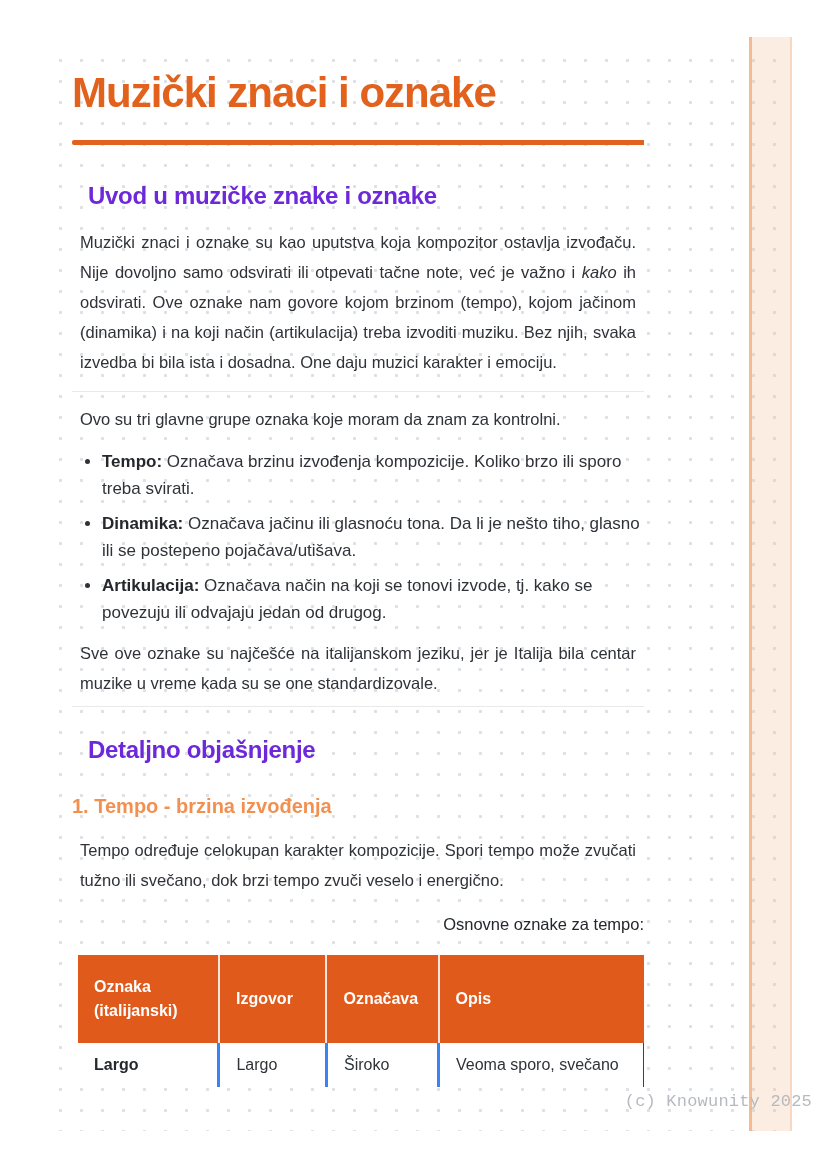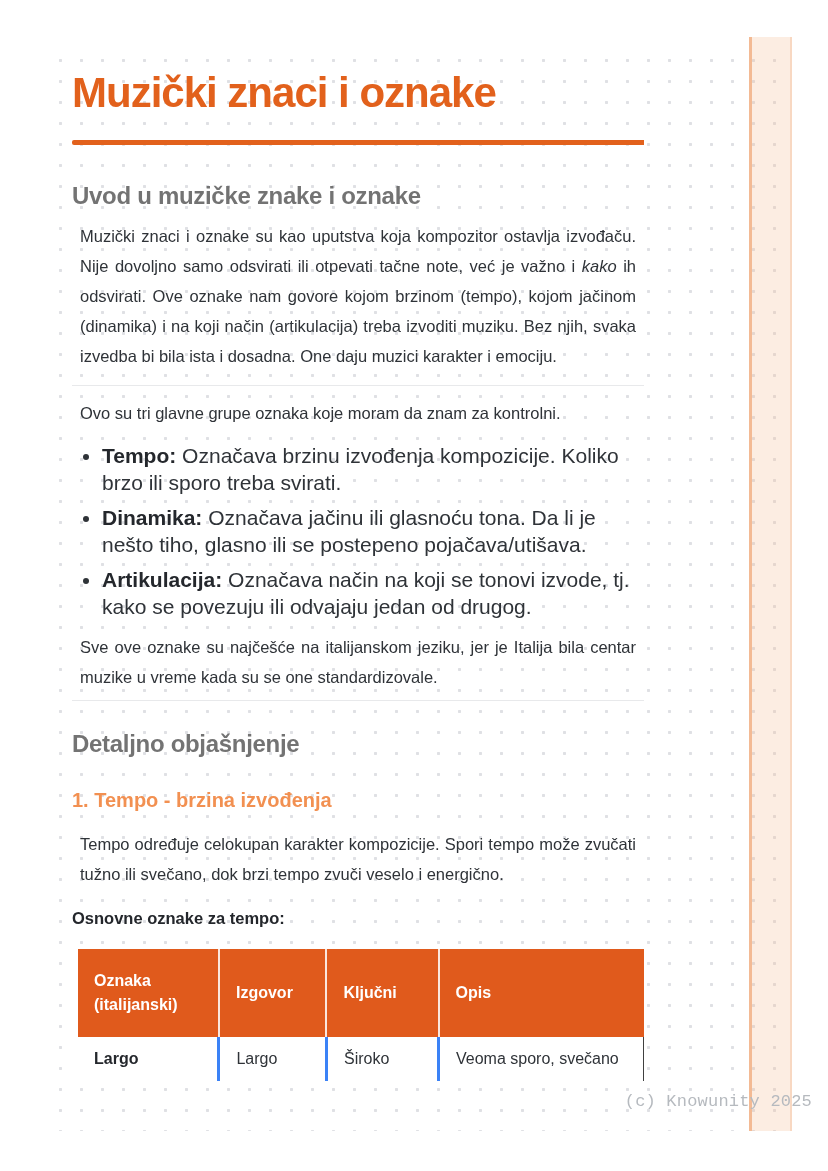--- a/index.html
+++ b/index.html
@@ -25,39 +25,39 @@
     pointer-events:none;
   }
   .content{
     position:absolute;left:72px;top:0;width:572px;height:1131px;overflow:hidden;
   }
   h1.doc-title{
     margin:70px 0 0 0;font-size:42px;line-height:46px;font-weight:700;
     letter-spacing:-1px;color:#e2611c;
   }
   .title-rule{margin-top:24px;width:653px;height:5px;background:#e2611c;border-radius:2px;}
-  h2.section-heading{margin:0;font-size:24px;line-height:30px;font-weight:700;color:#737373;letter-spacing:-0.3px;}
+  h2.section-heading{margin:16px;font-size:24px;line-height:30px;font-weight:700;color:#6d28d9;letter-spacing:-0.3px;}
   h2.mt-intro{margin-top:36px;}
   h2.mt-key{margin-top:26px;}
   h2.mt-details{margin-top:28px;}
   h3.sub-heading{margin:28px 0 0 0;font-size:20px;line-height:26px;font-weight:700;color:#f29051;}
   p.body-text{
     margin:8px;font-size:16.5px;line-height:30px;color:#2f3338;text-align:justify;
   }
   p.mt-p1{margin-top:10px;}
   p.mt-lead{margin-top:12px;text-align:left;}
   p.mt-closing{margin-top:12px;}
   p.mt-tempo{margin-top:16px;}
-  p.table-intro{margin:14px 0 0 0;font-size:16.5px;line-height:30px;font-weight:700;color:#24272c;text-align:left;}
+  p.table-intro{margin:14px 0 0 0;font-size:16.5px;line-height:30px;font-weight:400;color:#24272c;text-align:right;}
   .divider{height:1px;background:#e8e9eb;border:0;margin:0;}
   .divider.d1{margin-top:14px;}
   .divider.d2{margin-top:8px;}
   ul.term-list{margin:14px 0 0 0;padding:0 0 0 30px;}
   ul.term-list li{
-    font-size:21px;line-height:27px;color:#2f3338;margin-bottom:8px;
+    font-size:17px;line-height:27px;color:#2f3338;margin-bottom:8px;
   }
   ul.term-list li::marker{color:#2f3338;}
   .term{font-weight:700;color:#24272c;}
   em.italic-word{font-style:italic;}
   table.tempo-table{
     margin-top:16px;width:566px;margin-left:6px;
     border-collapse:collapse;table-layout:fixed;
   }
   table.tempo-table th{
     background:#e05a1c;color:#ffffff;font-weight:700;font-size:16px;line-height:24px;
@@ -113,21 +113,21 @@
   <h2 class="section-heading mt-details">Detaljno objašnjenje</h2>
   <h3 class="sub-heading">1. Tempo - brzina izvođenja</h3>
   <p class="body-text mt-tempo">Tempo određuje celokupan karakter kompozicije. Spori tempo može zvučati tužno ili svečano, dok brzi tempo zvuči veselo i energično.</p>
   <p class="table-intro">Osnovne oznake za tempo:</p>
 
   <table class="tempo-table">
     <thead>
       <tr>
           <th>Oznaka (italijanski)</th>
           <th>Izgovor</th>
-          <th>Ključni</th>
+          <th>Označava</th>
           <th>Opis</th>
         </tr>
     </thead>
     <tbody>
         <tr>
           <td class="cell-bold">Largo</td>
           <td>Largo</td>
           <td>Široko</td>
           <td>Veoma sporo, svečano</td>
         </tr>

